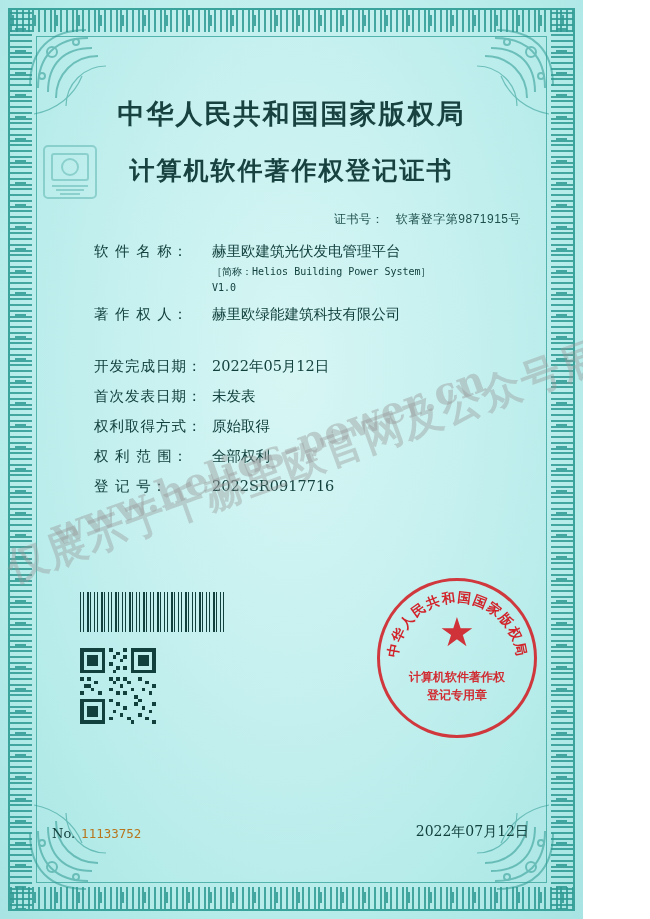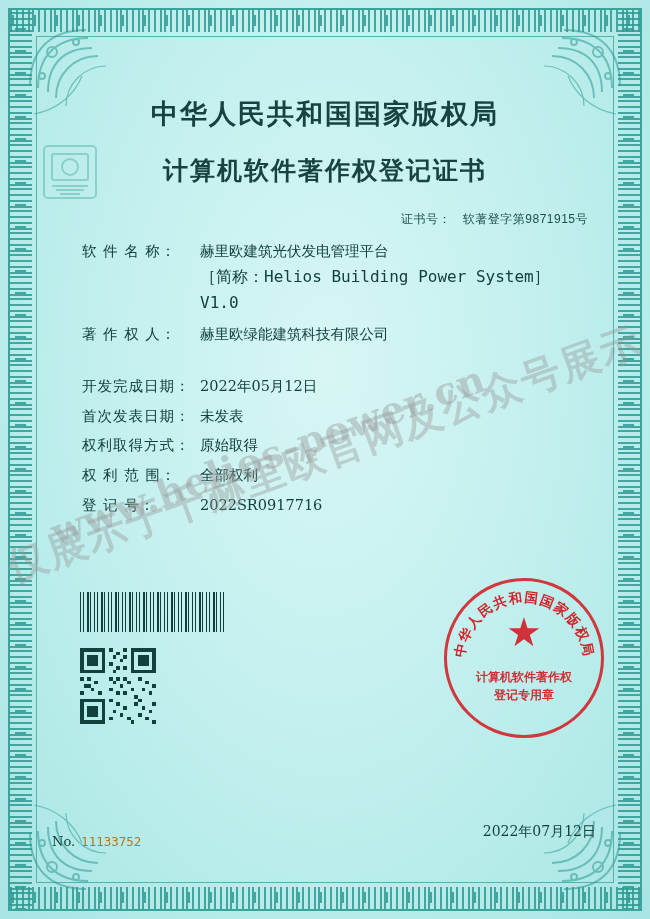--- a/index.html
+++ b/index.html
@@ -9,21 +9,21 @@
   }
   body {
     width: 650px;
     height: 919px;
     font-family: "Liberation Sans", sans-serif;
     overflow: hidden;
   }
 
   #certificate {
     position: relative;
-    width: 650px;
+    width: 583px;
     height: 919px;
     background:
       radial-gradient(ellipse at 50% 40%, #d7f6f4 0%, #c4f0ef 45%, #b4ebe9 75%, #a8e4e3 100%);
     overflow: hidden;
     text-decoration: underline;
   }
 
   
   .border-frame {
     position: absolute;
@@ -149,40 +149,41 @@
   }
 
   .fields {
     margin-top: 12px;
     padding-left: 22px;
   }
   .field-row {
     display: flex;
     align-items: flex-start;
     margin-bottom: 6px;
+    margin-left: 12px;
   }
   .field-label {
     width: 118px;
     flex: 0 0 118px;
     font-size: 14.5px;
     color: #12403d;
     letter-spacing: 4px;
     font-family: "DejaVu Serif", serif;
     line-height: 1.65;
   }
   .field-label.tight { letter-spacing: 1px; }
   .field-value {
     font-size: 14.5px;
     color: #12403d;
     font-family: "DejaVu Serif", serif;
     line-height: 1.65;
   }
   .field-value .mono {
     font-family: "DejaVu Sans Mono", monospace;
-    font-size: 16px;
+    font-size: 10px;
     letter-spacing: 0px;
   }
 
   .group-gap { height: 22px; }
 
   .paragraph {
     margin-top: 30px;
     font-size: 14.5px;
     color: #12403d;
     font-family: "DejaVu Serif", serif;
@@ -269,21 +270,21 @@
     font-size: 12px;
     font-weight: bold;
     line-height: 1.5;
     opacity: .95;
   }
 
   
   .footer-no {
     position: absolute;
     left: 52px;
-    bottom: 70px;
+    bottom: 78px;
     font-size: 13px;
     color: #12403d;
     font-family: "DejaVu Serif", serif;
   }
   .footer-no .num {
     color: #b8751c;
     font-family: "DejaVu Sans Mono", monospace;
     font-size: 12.5px;
     margin-left: 6px;
   }

